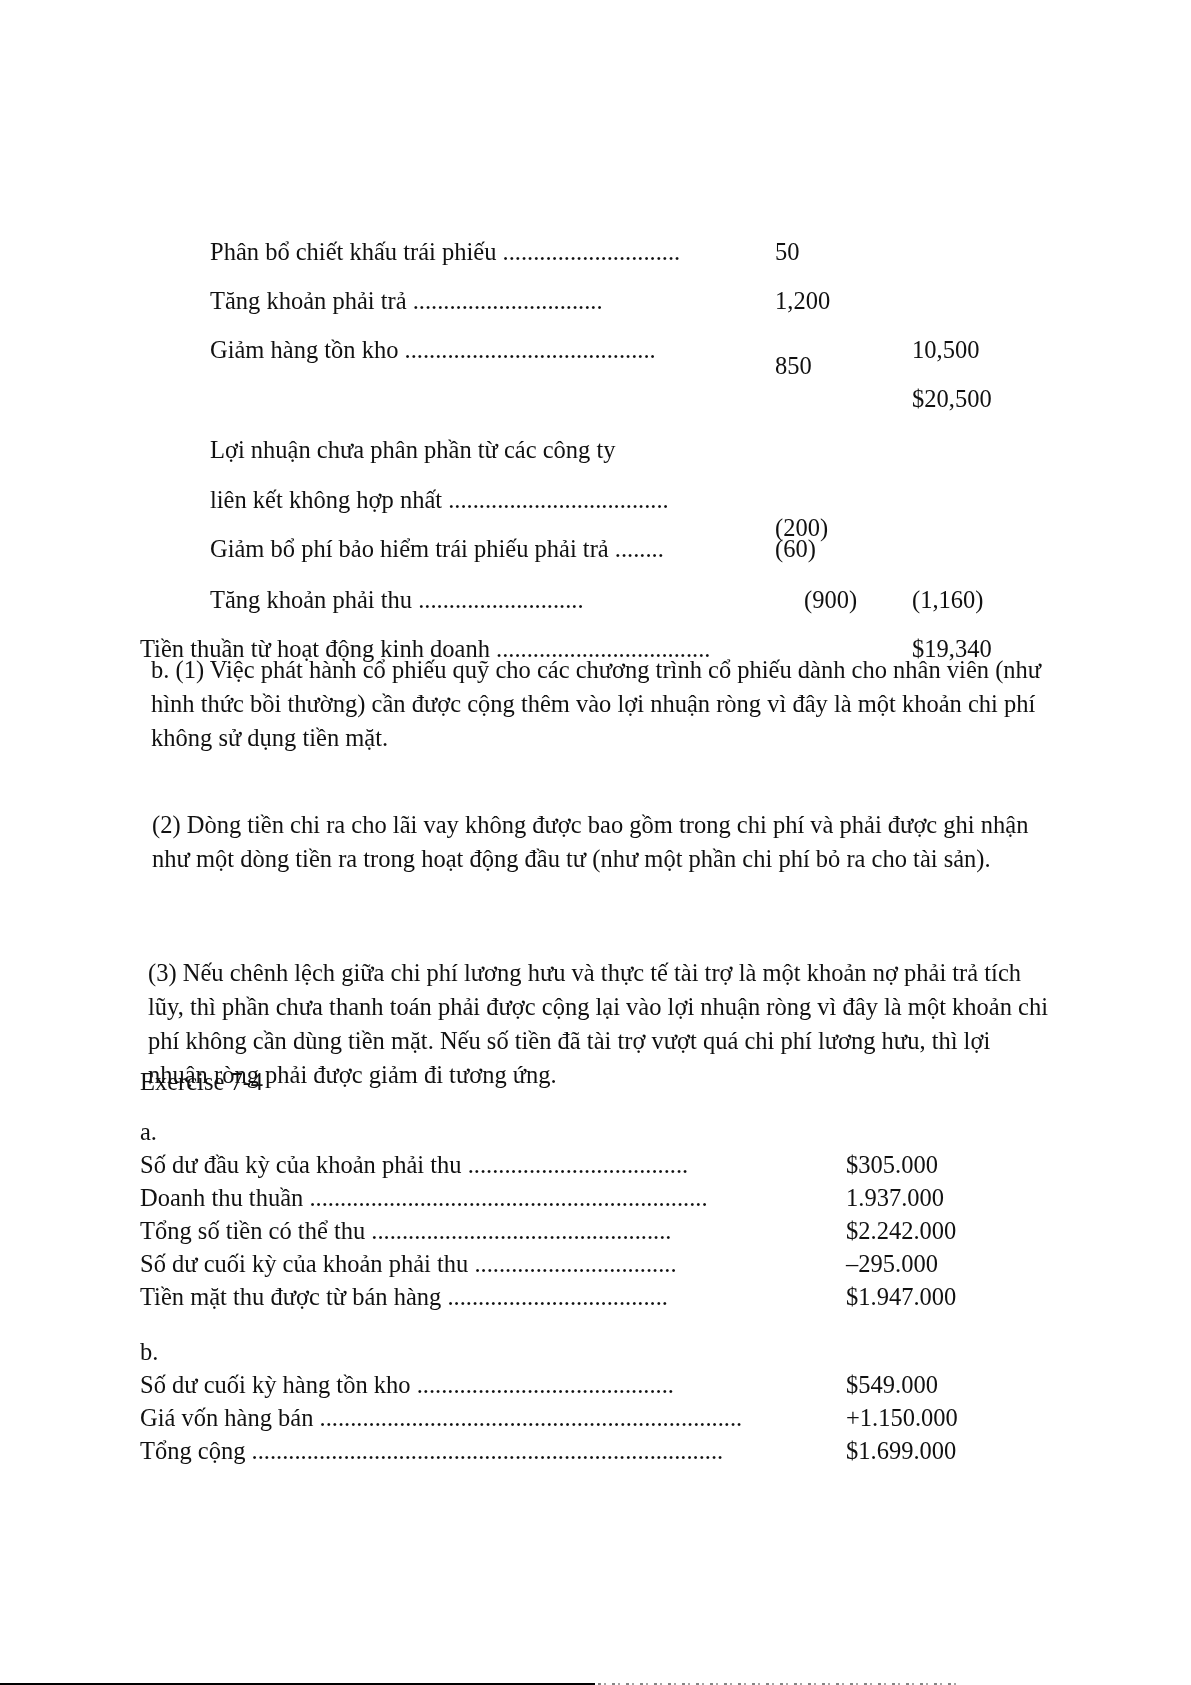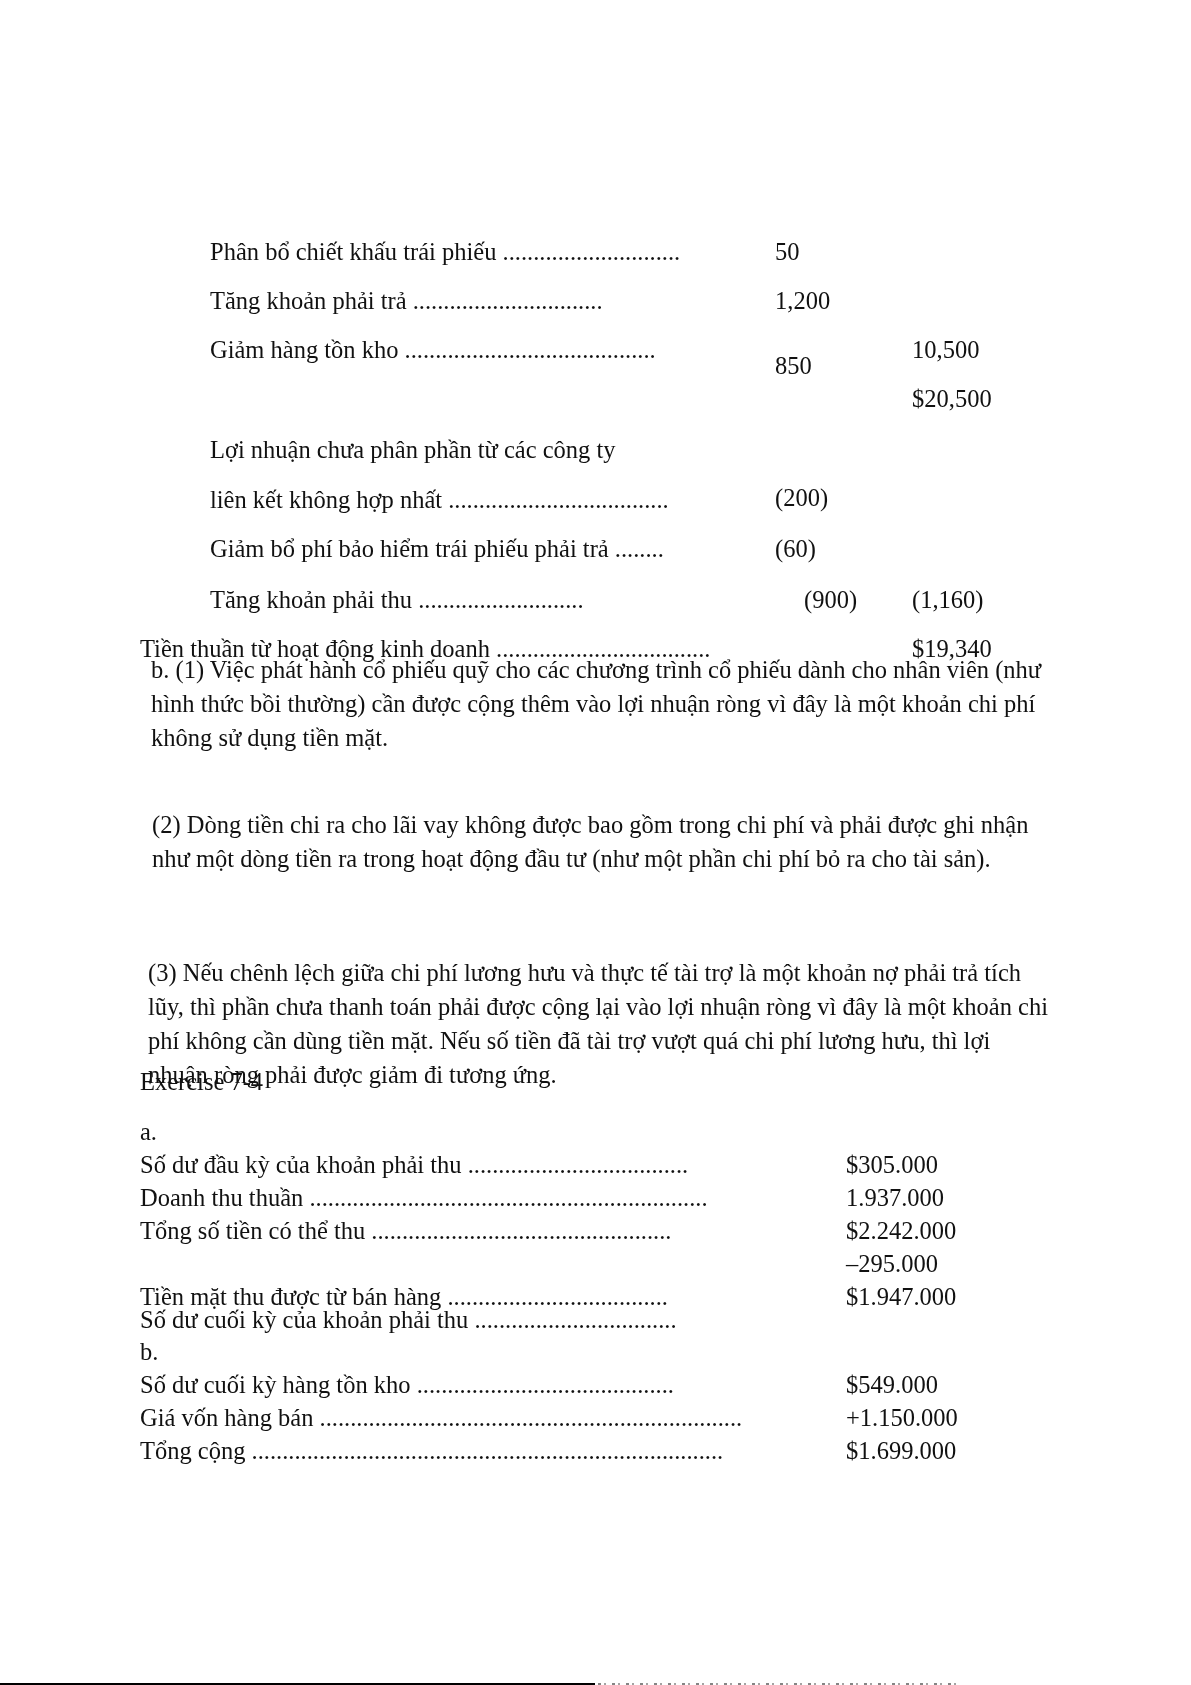--- a/index.html
+++ b/index.html
@@ -27,21 +27,21 @@
 
   <span class="abs" style="left:210px;top:338px">Giảm hàng tồn kho .........................................</span>
   <span class="abs" style="left:775px;top:354px">850</span>
   <span class="abs" style="left:912px;top:338px">10,500</span>
 
   <span class="abs" style="left:912px;top:387px">$20,500</span>
 
   <span class="abs" style="left:210px;top:438px">Lợi nhuận chưa phân phần từ các công ty</span>
 
   <span class="abs" style="left:210px;top:488px">liên kết không hợp nhất ....................................</span>
-  <span class="abs" style="left:775px;top:486px">(200)</span>
+  <span class="abs" style="left:775px;top:516px">(200)</span>
 
   <span class="abs" style="left:210px;top:537px">Giảm bổ phí bảo hiểm trái phiếu phải trả ........</span>
   <span class="abs" style="left:775px;top:537px">(60)</span>
 
   <span class="abs" style="left:210px;top:588px">Tăng khoản phải thu ...........................</span>
   <span class="abs" style="left:804px;top:588px">(900)</span>
   <span class="abs" style="left:912px;top:588px">(1,160)</span>
 
   <span class="abs" style="left:140px;top:637px">Tiền thuần từ hoạt động kinh doanh ...................................</span>
   <span class="abs" style="left:912px;top:637px">$19,340</span>
@@ -54,21 +54,21 @@
 <span class="abs" style="left:140px;top:1070px">Exercise 7-4</span>
 
 <span class="abs" style="left:140px;top:1120px">a.</span>
 <div>
   <span class="abs" style="left:140px;top:1153px">Số dư đầu kỳ của khoản phải thu ....................................</span>
   <span class="abs" style="left:846px;top:1153px">$305.000</span>
   <span class="abs" style="left:140px;top:1186px">Doanh thu thuần .................................................................</span>
   <span class="abs" style="left:846px;top:1186px">1.937.000</span>
   <span class="abs" style="left:140px;top:1219px">Tổng số tiền có thể thu .................................................</span>
   <span class="abs" style="left:846px;top:1219px">$2.242.000</span>
-  <span class="abs" style="left:140px;top:1308px">Số dư cuối kỳ của khoản phải thu .................................</span>
+  <span class="abs" style="left:140px;top:1252px">Số dư cuối kỳ của khoản phải thu .................................</span>
   <span class="abs" style="left:846px;top:1252px">–295.000</span>
   <span class="abs" style="left:140px;top:1285px">Tiền mặt thu được từ bán hàng ....................................</span>
   <span class="abs" style="left:846px;top:1285px">$1.947.000</span>
 </div>
 
 <span class="abs" style="left:140px;top:1340px">b.</span>
 <div>
   <span class="abs" style="left:140px;top:1373px">Số dư cuối kỳ hàng tồn kho ..........................................</span>
   <span class="abs" style="left:846px;top:1373px">$549.000</span>
   <span class="abs" style="left:140px;top:1406px">Giá vốn hàng bán .....................................................................</span>

